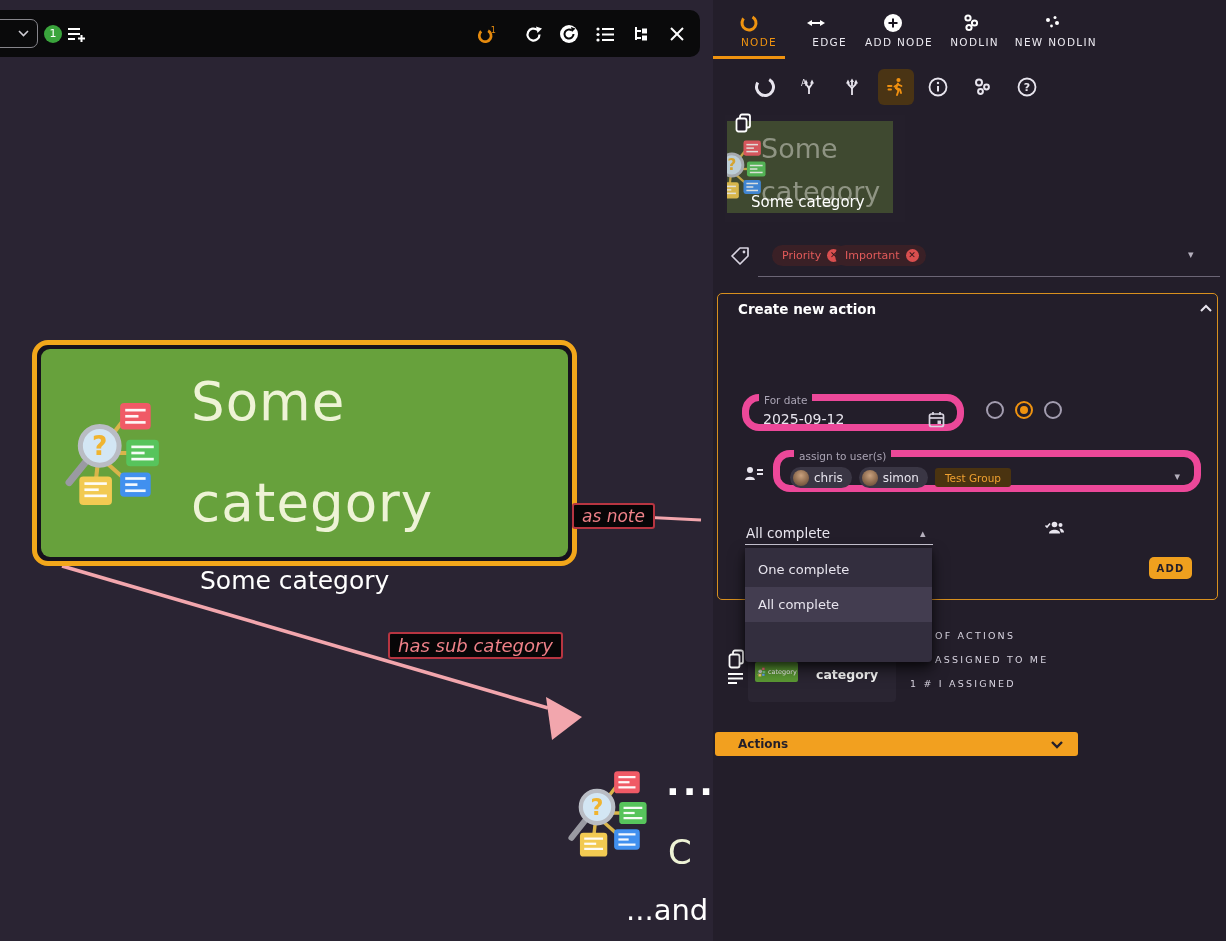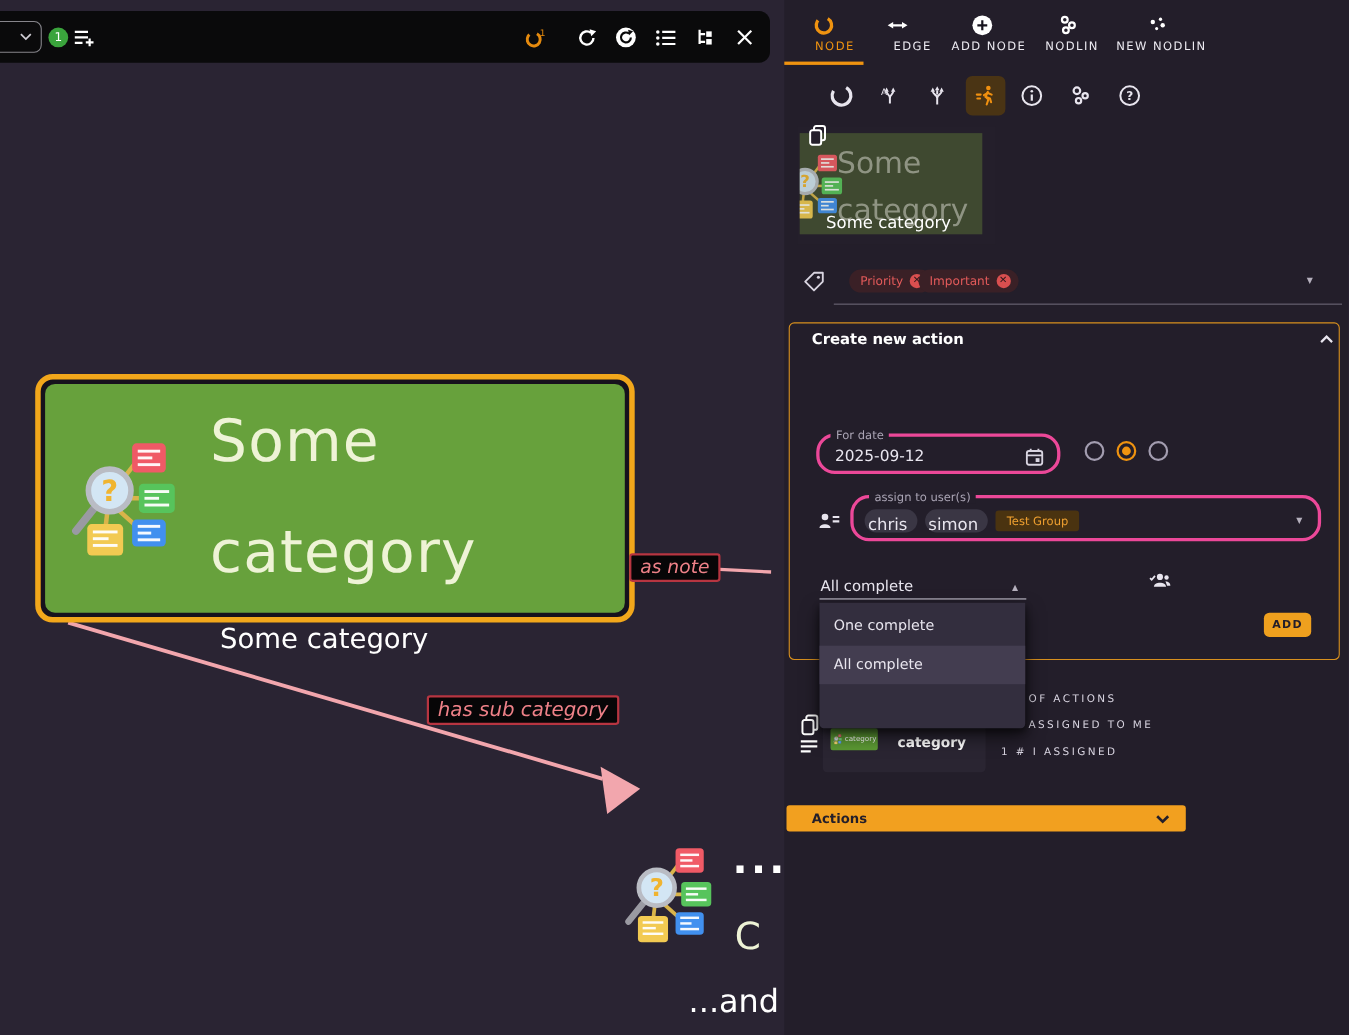--- a/index.html
+++ b/index.html
@@ -58,27 +58,27 @@
     line-height:13px;text-align:center;font-weight:bold;cursor:pointer;}
   .caret{color:#b5b0bd;font-size:11px;cursor:pointer;}
 
   .create-panel{position:absolute;left:4px;top:293px;width:501px;height:307px;
     border:1px solid #d8901e;border-radius:5px;}
   .cp-title{position:absolute;left:20px;top:7px;font-size:13.5px;font-weight:bold;color:#fff;}
   .filled-field{position:absolute;left:21px;top:28px;width:464px;height:57px;background:#2a2532;
     border-bottom:1px solid #9a94a6;border-radius:4px 4px 0 0;cursor:text;}
   .ff-label{position:absolute;left:12px;top:7px;font-size:10.5px;color:#9d97a8;}
   .ff-value{position:absolute;left:12px;top:23px;font-size:13.5px;color:#d6d2dc;}
-  .outline-field{position:absolute;border:3px solid #ec4899;border-radius:17px;}
+  .outline-field{position:absolute;border:7px solid #ec4899;border-radius:17px;}
   .of-legend{position:absolute;left:10px;top:-7px;background:#231e2a;padding:0 5px;font-size:10.5px;color:#aaa4b4;}
   .radio{position:absolute;width:18px;height:18px;border:2px solid #a39db0;border-radius:50%;cursor:pointer;}
   .radio.sel{border-color:#ef9310;}
   .radio.sel::after{content:"";position:absolute;left:3px;top:3px;width:8px;height:8px;border-radius:50%;background:#ef9310;}
   .user-chip{height:21px;background:#3a3644;border-radius:11px;display:flex;align-items:center;gap:5px;
-    padding:0 9px 0 3px;font-size:15px;color:#e8e5ee;cursor:pointer;flex-direction:column;}
+    padding:0 9px 0 3px;font-size:12px;color:#e8e5ee;cursor:pointer;}
   .avatar{width:16px;height:16px;border-radius:50%;
     background:radial-gradient(circle at 50% 35%, #c9a17e 0%, #8d6a4e 55%, #5d4433 100%);}
   .group-chip{height:19px;background:#4a3310;border-radius:3px;color:#efa030;font-size:10.5px;
     display:flex;align-items:center;padding:0 10px;cursor:pointer;}
   .select-value{position:absolute;left:28px;top:231px;font-size:13.5px;color:#e8e5ee;cursor:pointer;}
   .select-underline{position:absolute;left:27px;top:250px;width:188px;height:1px;background:#c9c5d2;}
   .add-btn{position:absolute;left:431px;top:263px;width:43px;height:22px;background:#efa01e;border:none;
     border-radius:5px;font-family:inherit;font-size:10px;font-weight:bold;letter-spacing:1.2px;color:#231e2a;cursor:pointer;}
 
   .dd-menu{position:absolute;left:32px;top:548px;width:187px;height:114px;background:#332e3e;

